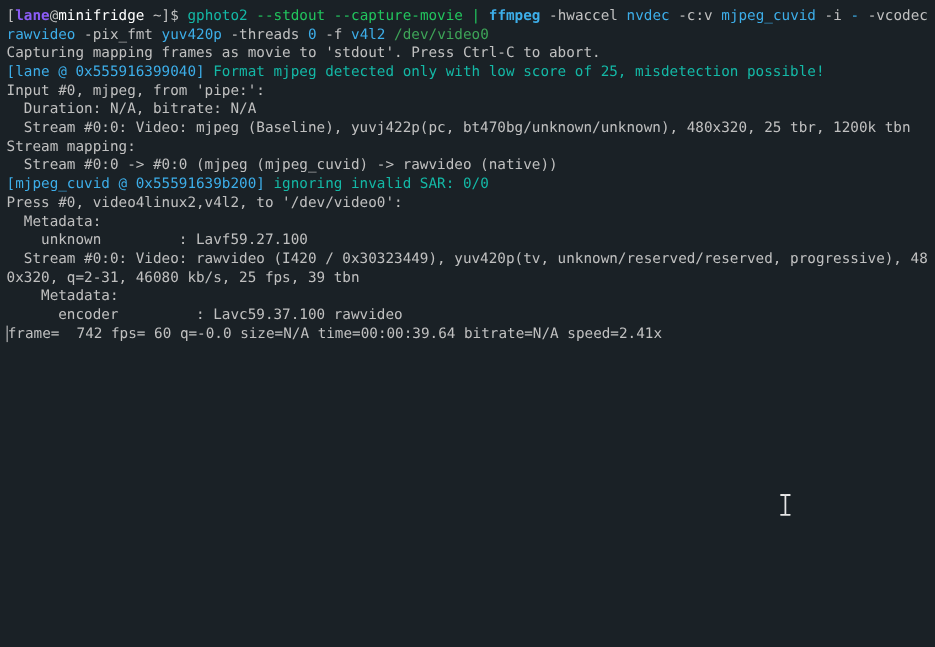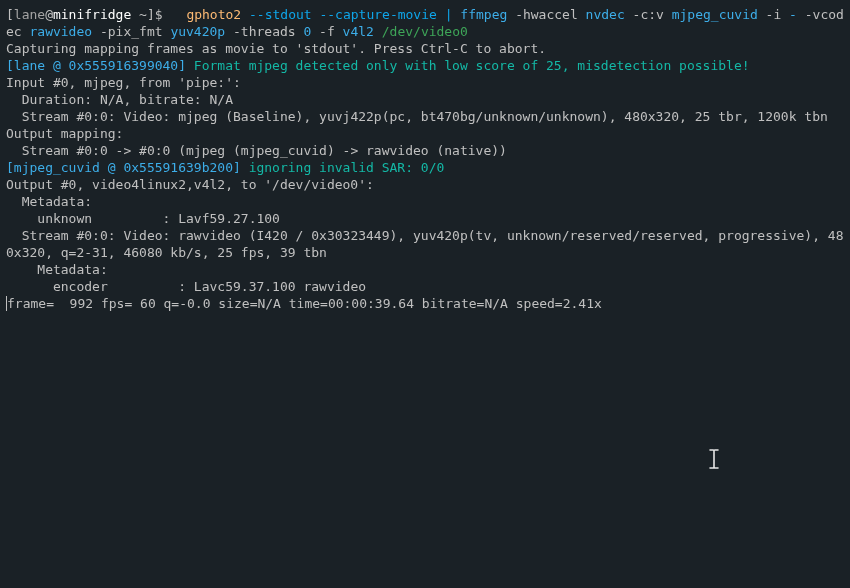--- a/index.html
+++ b/index.html
@@ -17,27 +17,27 @@
       color: #c0c0c0;
       overflow: hidden;
       padding: 6px;
       position: relative;
     }
     .term-line {
       white-space: pre-wrap;
       word-break: break-all;
     }
     .c-bracket { color: #c0c0c0; }
-    .c-user { color: #a3a3a3; font-weight: normal; }
+    .c-user { color: #8b5cf6; font-weight: bold; }
     .c-at { color: #c0c0c0; }
     .c-host { color: #ffffff; font-weight: normal; }
     .c-prompt { color: #c0c0c0; }
-    .c-cmd-a { color: #fdba74; margin-left: 16px; }
-    .c-arg { color: #0ea5e9; }
-    .c-cmd-b { color: #3daee9; }
+    .c-cmd-a { color: #14b8a6; }
+    .c-arg { color: #22c55e; }
+    .c-cmd-b { color: #3daee9; font-weight: bold; }
     .c-key { color: #c0c0c0; text-align: right; }
     .c-val-cyan { color: #3daee9; }
     .c-val-green { color: #3ea558; text-align: right; }
     .c-text { color: #c0c0c0; }
     .c-tag { color: #3daee9; }
     .c-warn { color: #14b8a6; }
     .cursor-i {
       position: absolute;
       left: 706px;
       top: 448px;
@@ -57,28 +57,28 @@
 </head>
 <body>
 
 <div class="term-line"><span class="c-bracket">[</span><span class="c-user">lane</span><span class="c-at">@</span><span class="c-host">minifridge</span><span class="c-prompt"> ~</span><span class="c-bracket">]$ </span><span class="c-cmd-a">gphoto2</span><span class="c-arg"> --stdout --capture-movie </span><span class="c-arg">| </span><span class="c-cmd-b">ffmpeg</span><span class="c-key"> -hwaccel </span><span class="c-val-cyan">nvdec</span><span class="c-key"> -c:v </span><span class="c-val-cyan">mjpeg_cuvid</span><span class="c-key"> -i </span><span class="c-val-cyan">-</span><span class="c-key"> -vcodec </span><span class="c-val-cyan">rawvideo</span><span class="c-key"> -pix_fmt </span><span class="c-val-cyan">yuv420p</span><span class="c-key"> -threads </span><span class="c-val-cyan">0</span><span class="c-key"> -f </span><span class="c-val-cyan">v4l2</span><span> </span><span class="c-val-green">/dev/video0</span></div>
 
 <div class="term-line c-text">Capturing mapping frames as movie to 'stdout'. Press Ctrl-C to abort.</div>
 <div class="term-line"><span class="c-tag">[lane @ 0x555916399040]</span><span class="c-warn"> Format mjpeg detected only with low score of 25, misdetection possible!</span></div>
 <div class="term-line c-text">Input #0, mjpeg, from 'pipe:':</div>
 <div class="term-line c-text">  Duration: N/A, bitrate: N/A</div>
 <div class="term-line c-text">  Stream #0:0: Video: mjpeg (Baseline), yuvj422p(pc, bt470bg/unknown/unknown), 480x320, 25 tbr, 1200k tbn</div>
-<div class="term-line c-text">Output mapping:</div>
+<div class="term-line c-text">Stream mapping:</div>
 <div class="term-line c-text">  Stream #0:0 -&gt; #0:0 (mjpeg (mjpeg_cuvid) -&gt; rawvideo (native))</div>
 <div class="term-line"><span class="c-tag">[mjpeg_cuvid @ 0x55591639b200]</span><span class="c-warn"> ignoring invalid SAR: 0/0</span></div>
-<div class="term-line c-text">Output #0, video4linux2,v4l2, to '/dev/video0':</div>
+<div class="term-line c-text">Press #0, video4linux2,v4l2, to '/dev/video0':</div>
 <div class="term-line c-text">  Metadata:</div>
 <div class="term-line c-text">    unknown         : Lavf59.27.100</div>
 <div class="term-line c-text">  Stream #0:0: Video: rawvideo (I420 / 0x30323449), yuv420p(tv, unknown/reserved/reserved, progressive), 480x320, q=2-31, 46080 kb/s, 25 fps, 39 tbn</div>
 <div class="term-line c-text">    Metadata:</div>
 <div class="term-line c-text">      encoder         : Lavc59.37.100 rawvideo</div>
-<div class="term-line c-text"><span class="block-cursor"></span><span>frame=  992 fps= 60 q=-0.0 size=N/A time=00:00:39.64 bitrate=N/A speed=2.41x</span></div>
+<div class="term-line c-text"><span class="block-cursor"></span><span>frame=  742 fps= 60 q=-0.0 size=N/A time=00:00:39.64 bitrate=N/A speed=2.41x</span></div>
 
 <div class="cursor-i">
   <svg viewBox="0 0 16 22">
     <path d="M4 2 H7 M9 2 H12 M8 2 V20 M4 20 H7 M9 20 H12" stroke="#e6e6e6" stroke-width="1.6" fill="none" stroke-linecap="round"></path>
   </svg>
 </div>
 
 </body></html>

